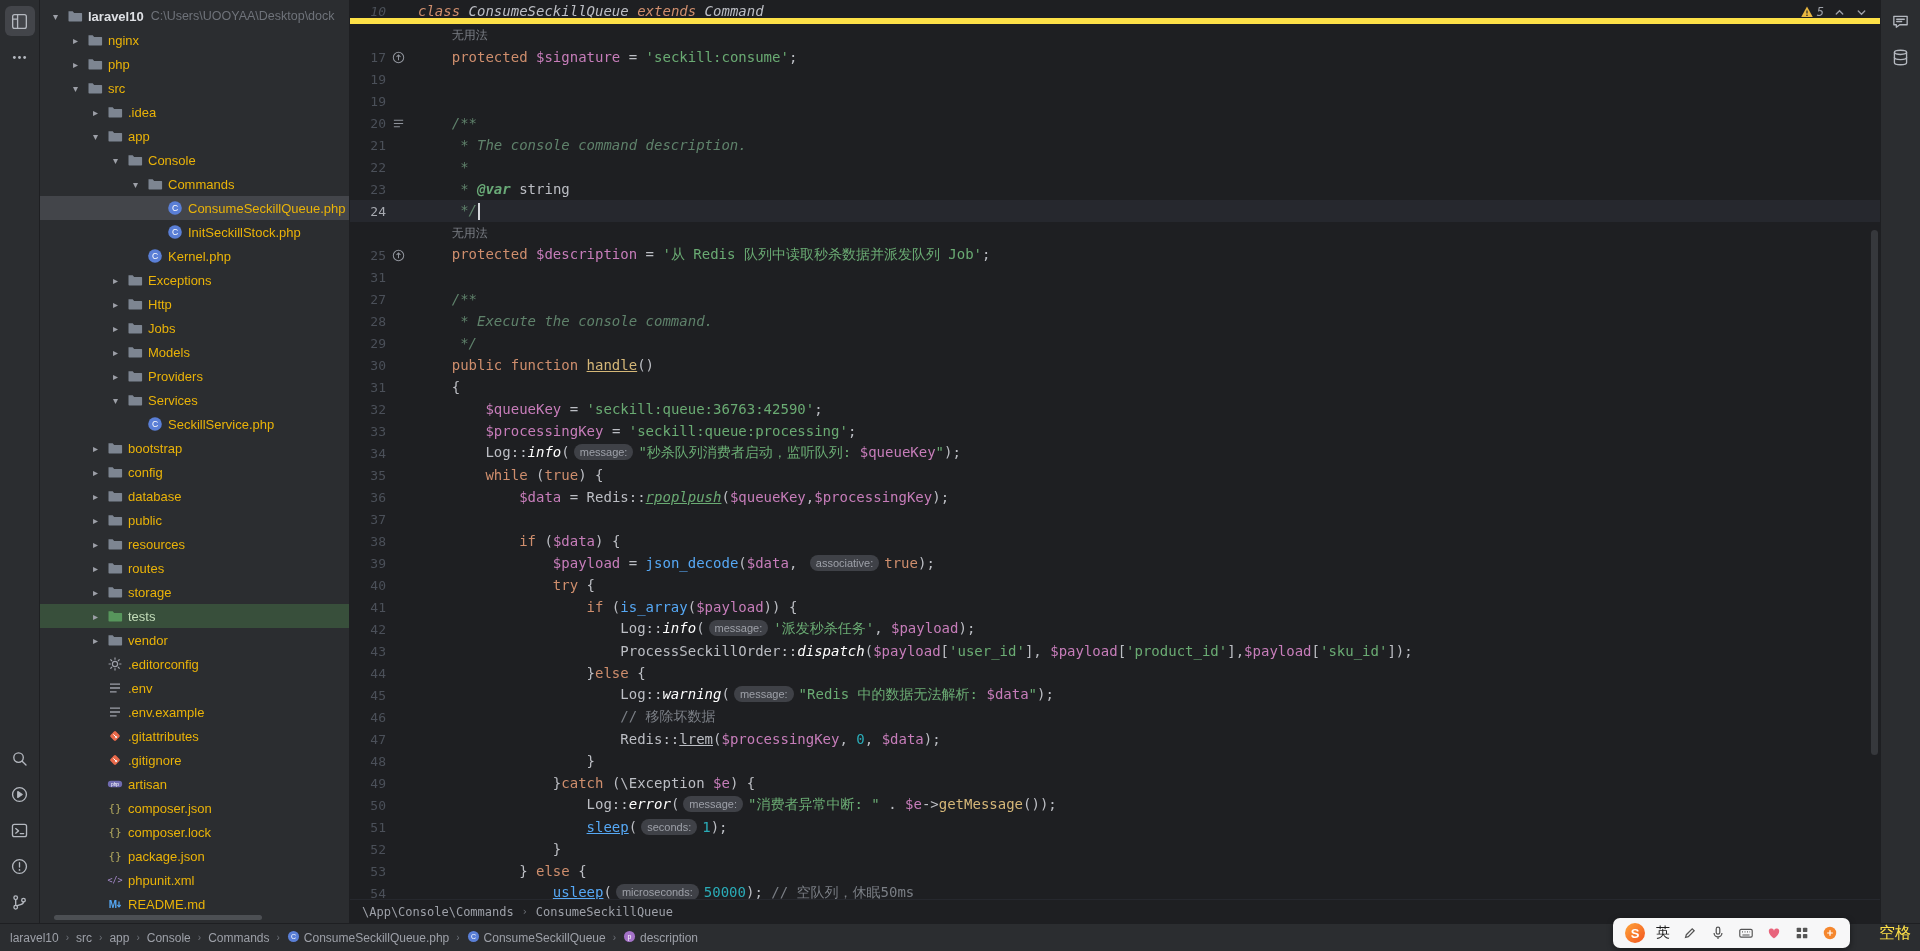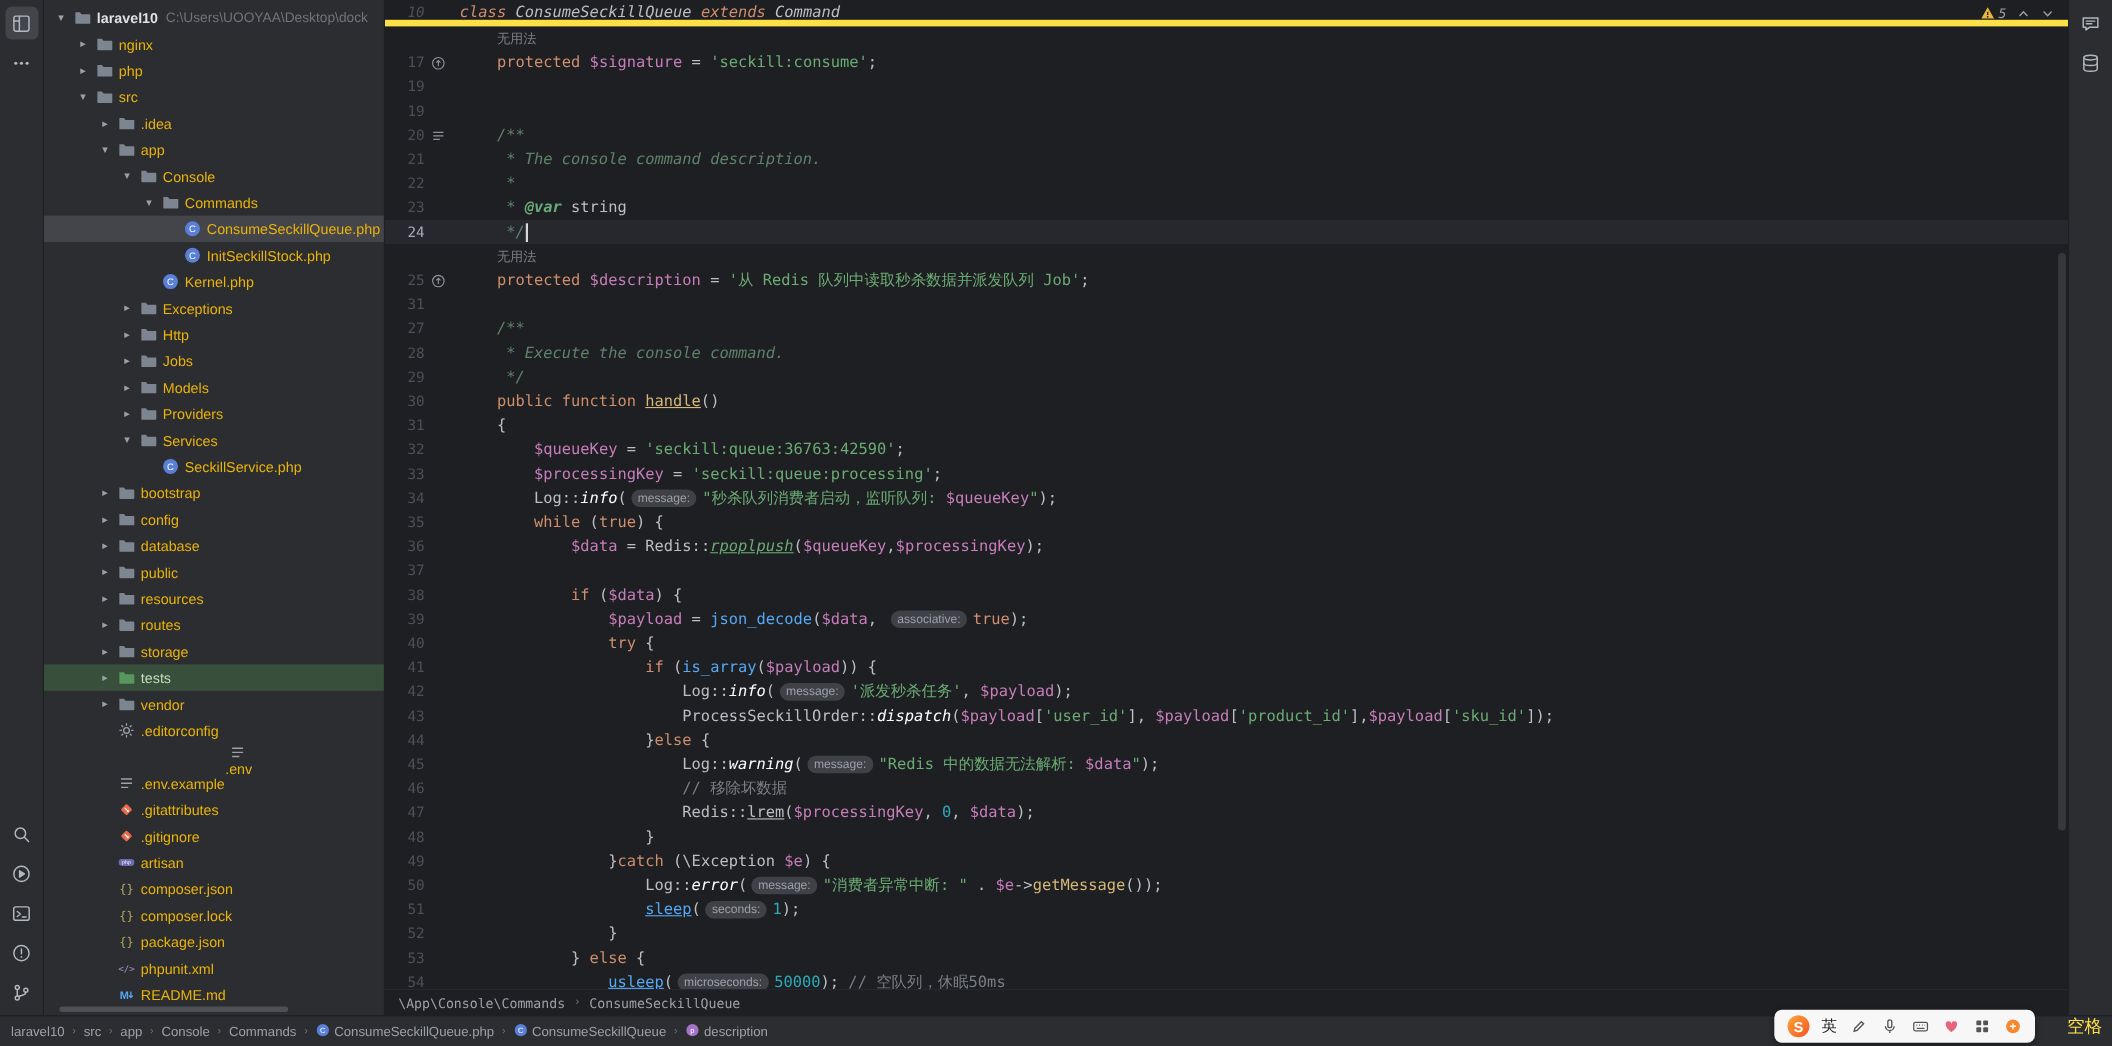--- a/index.html
+++ b/index.html
@@ -399,21 +399,21 @@
         <div class="trow" style="padding-left: 46px;">
           <span class="chev"></span>
           <span class="ficon">
             <svg viewBox="0 0 16 16" fill="none" stroke="#9da0a8" stroke-width="1.2">
               <circle cx="8" cy="8" r="2.6"></circle>
               <path d="M8 1.6v2.2M8 12.2v2.2M1.6 8h2.2M12.2 8h2.2M3.4 3.4L5 5M11 11l1.6 1.6M12.6 3.4L11 5M5 11l-1.6 1.6"></path>
             </svg>
           </span>
           <span class="tlabel">.editorconfig</span>
         </div>
-        <div class="trow" style="padding-left: 46px; flex-direction: column;">
+        <div class="trow" style="padding-left: 46px;">
           <span class="chev"></span>
           <span class="ficon">
             <svg viewBox="0 0 16 16" fill="none" stroke="#9da0a8" stroke-width="1.3">
               <path d="M3 4.2h10M3 8h10M3 11.8h6.6"></path>
             </svg>
           </span>
           <span class="tlabel">.env</span>
         </div>
         <div class="trow" style="padding-left: 46px;">
           <span class="chev"></span>

